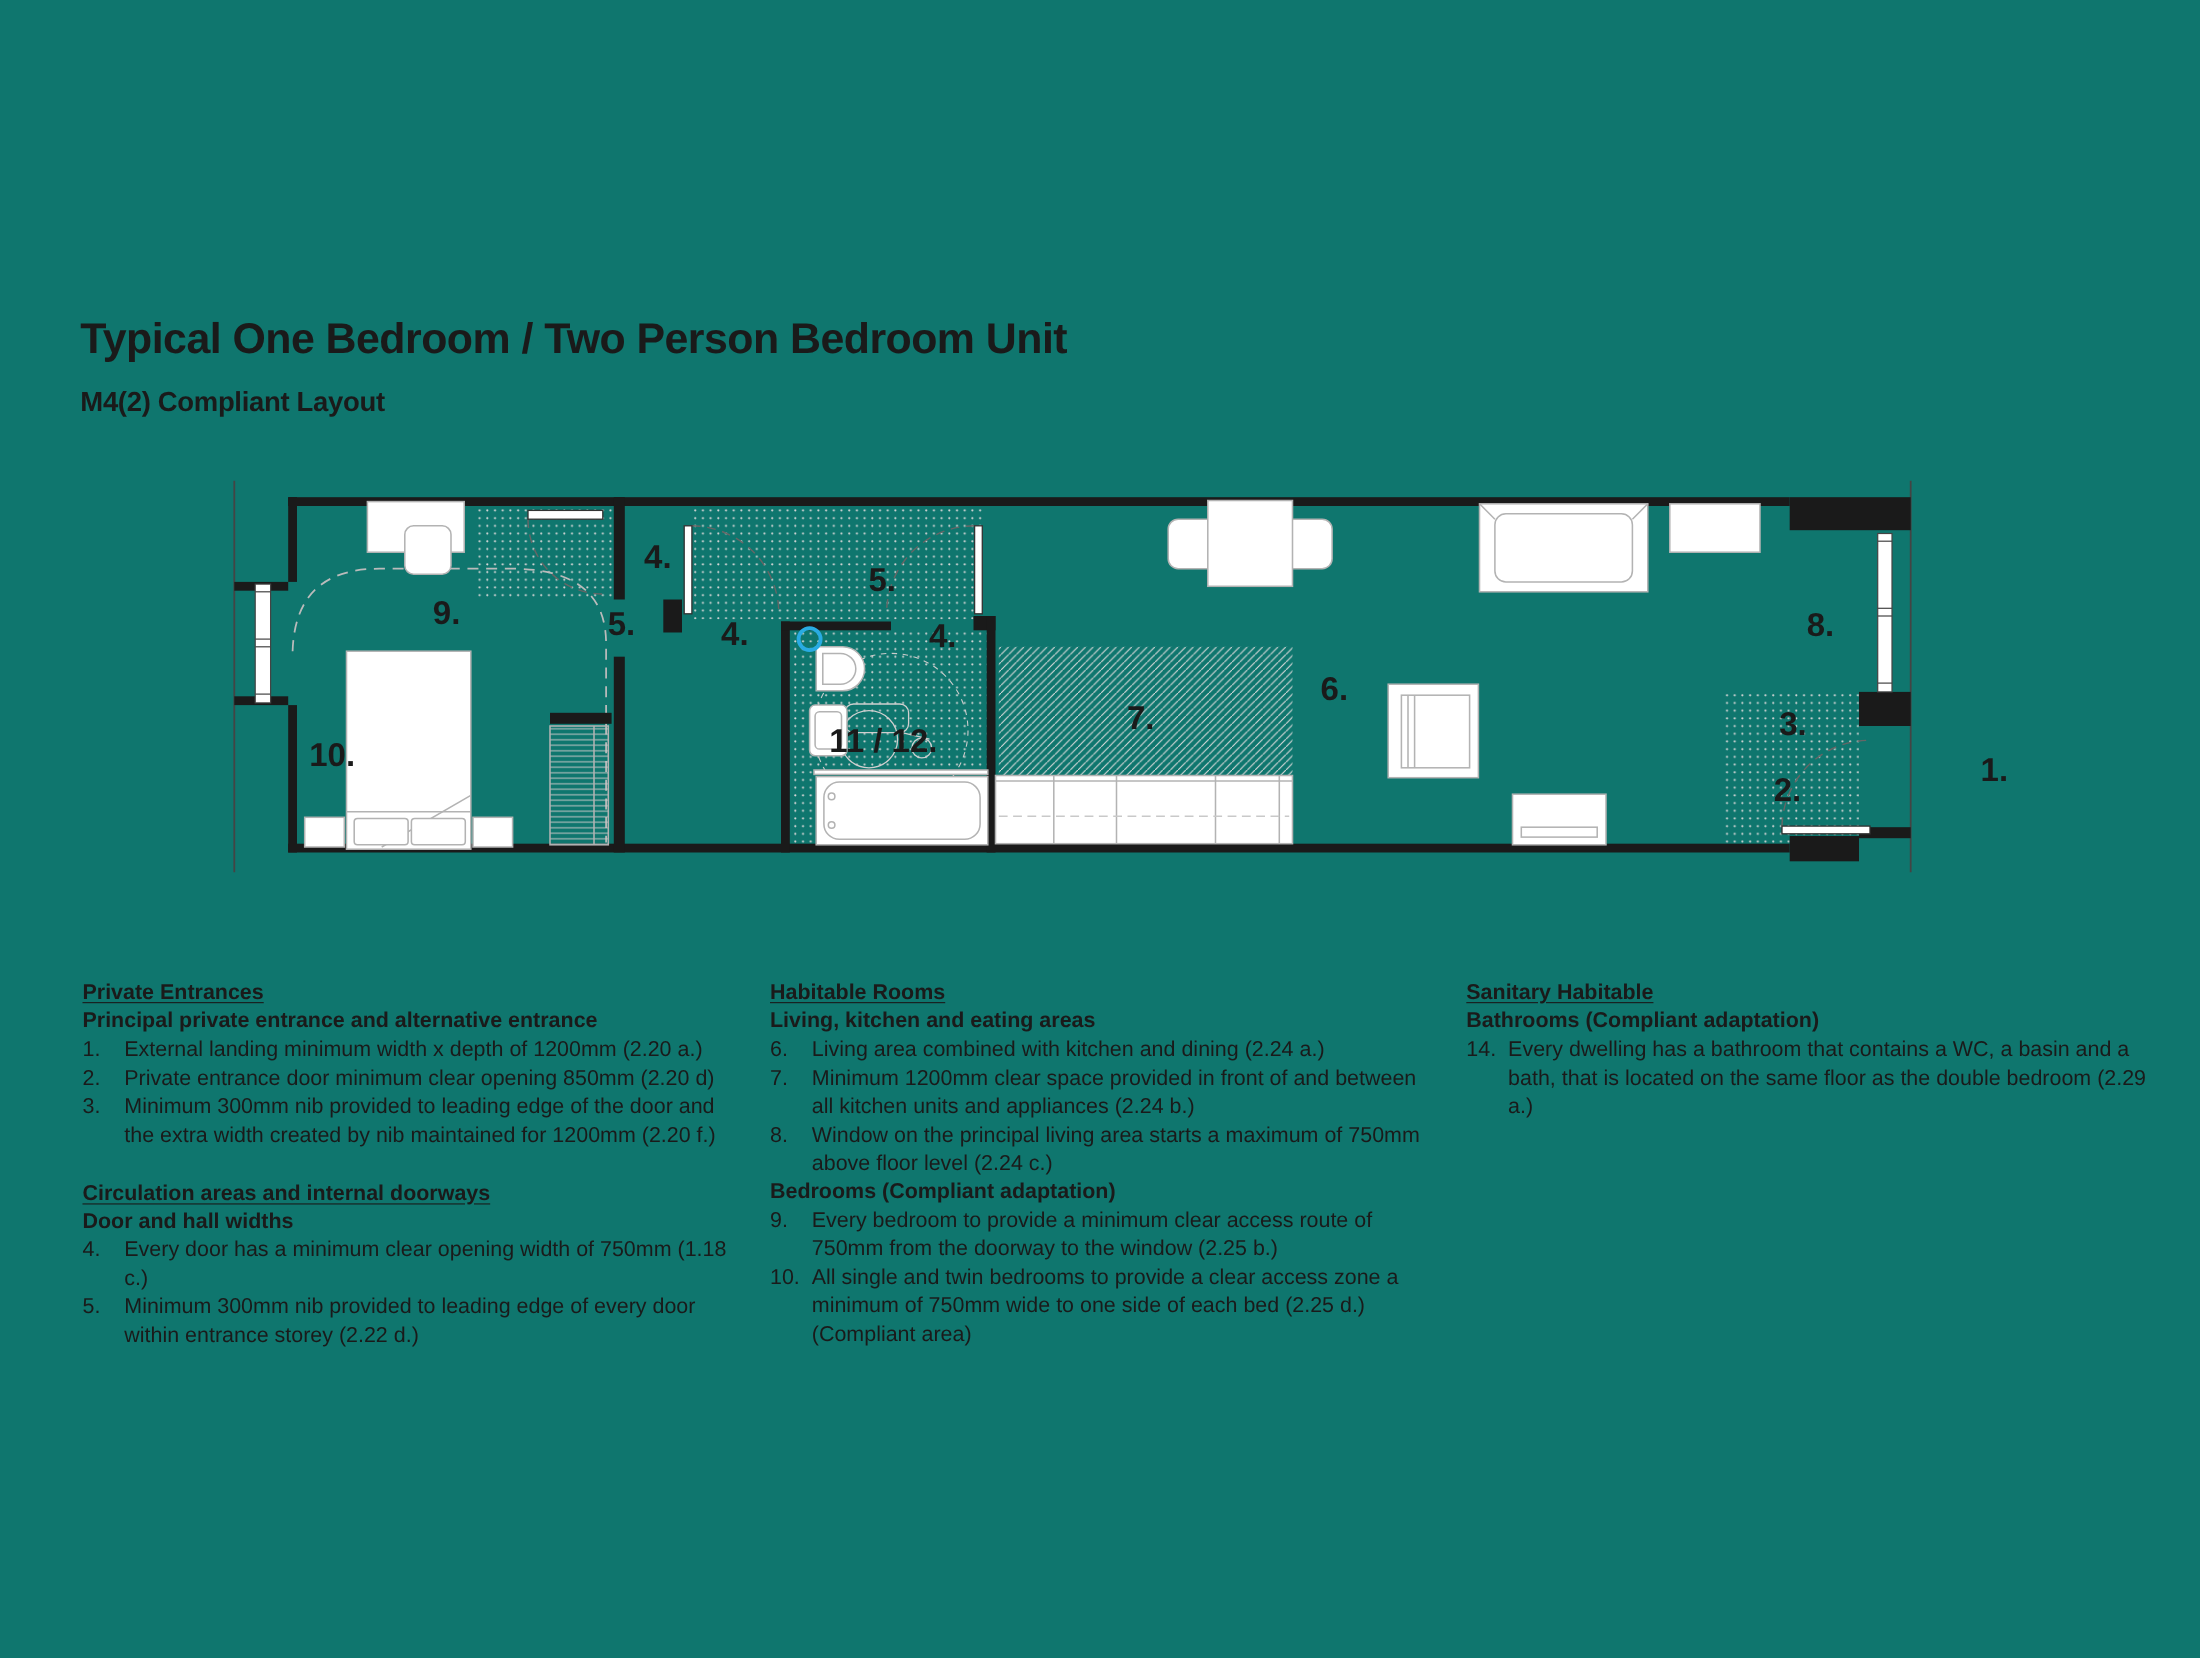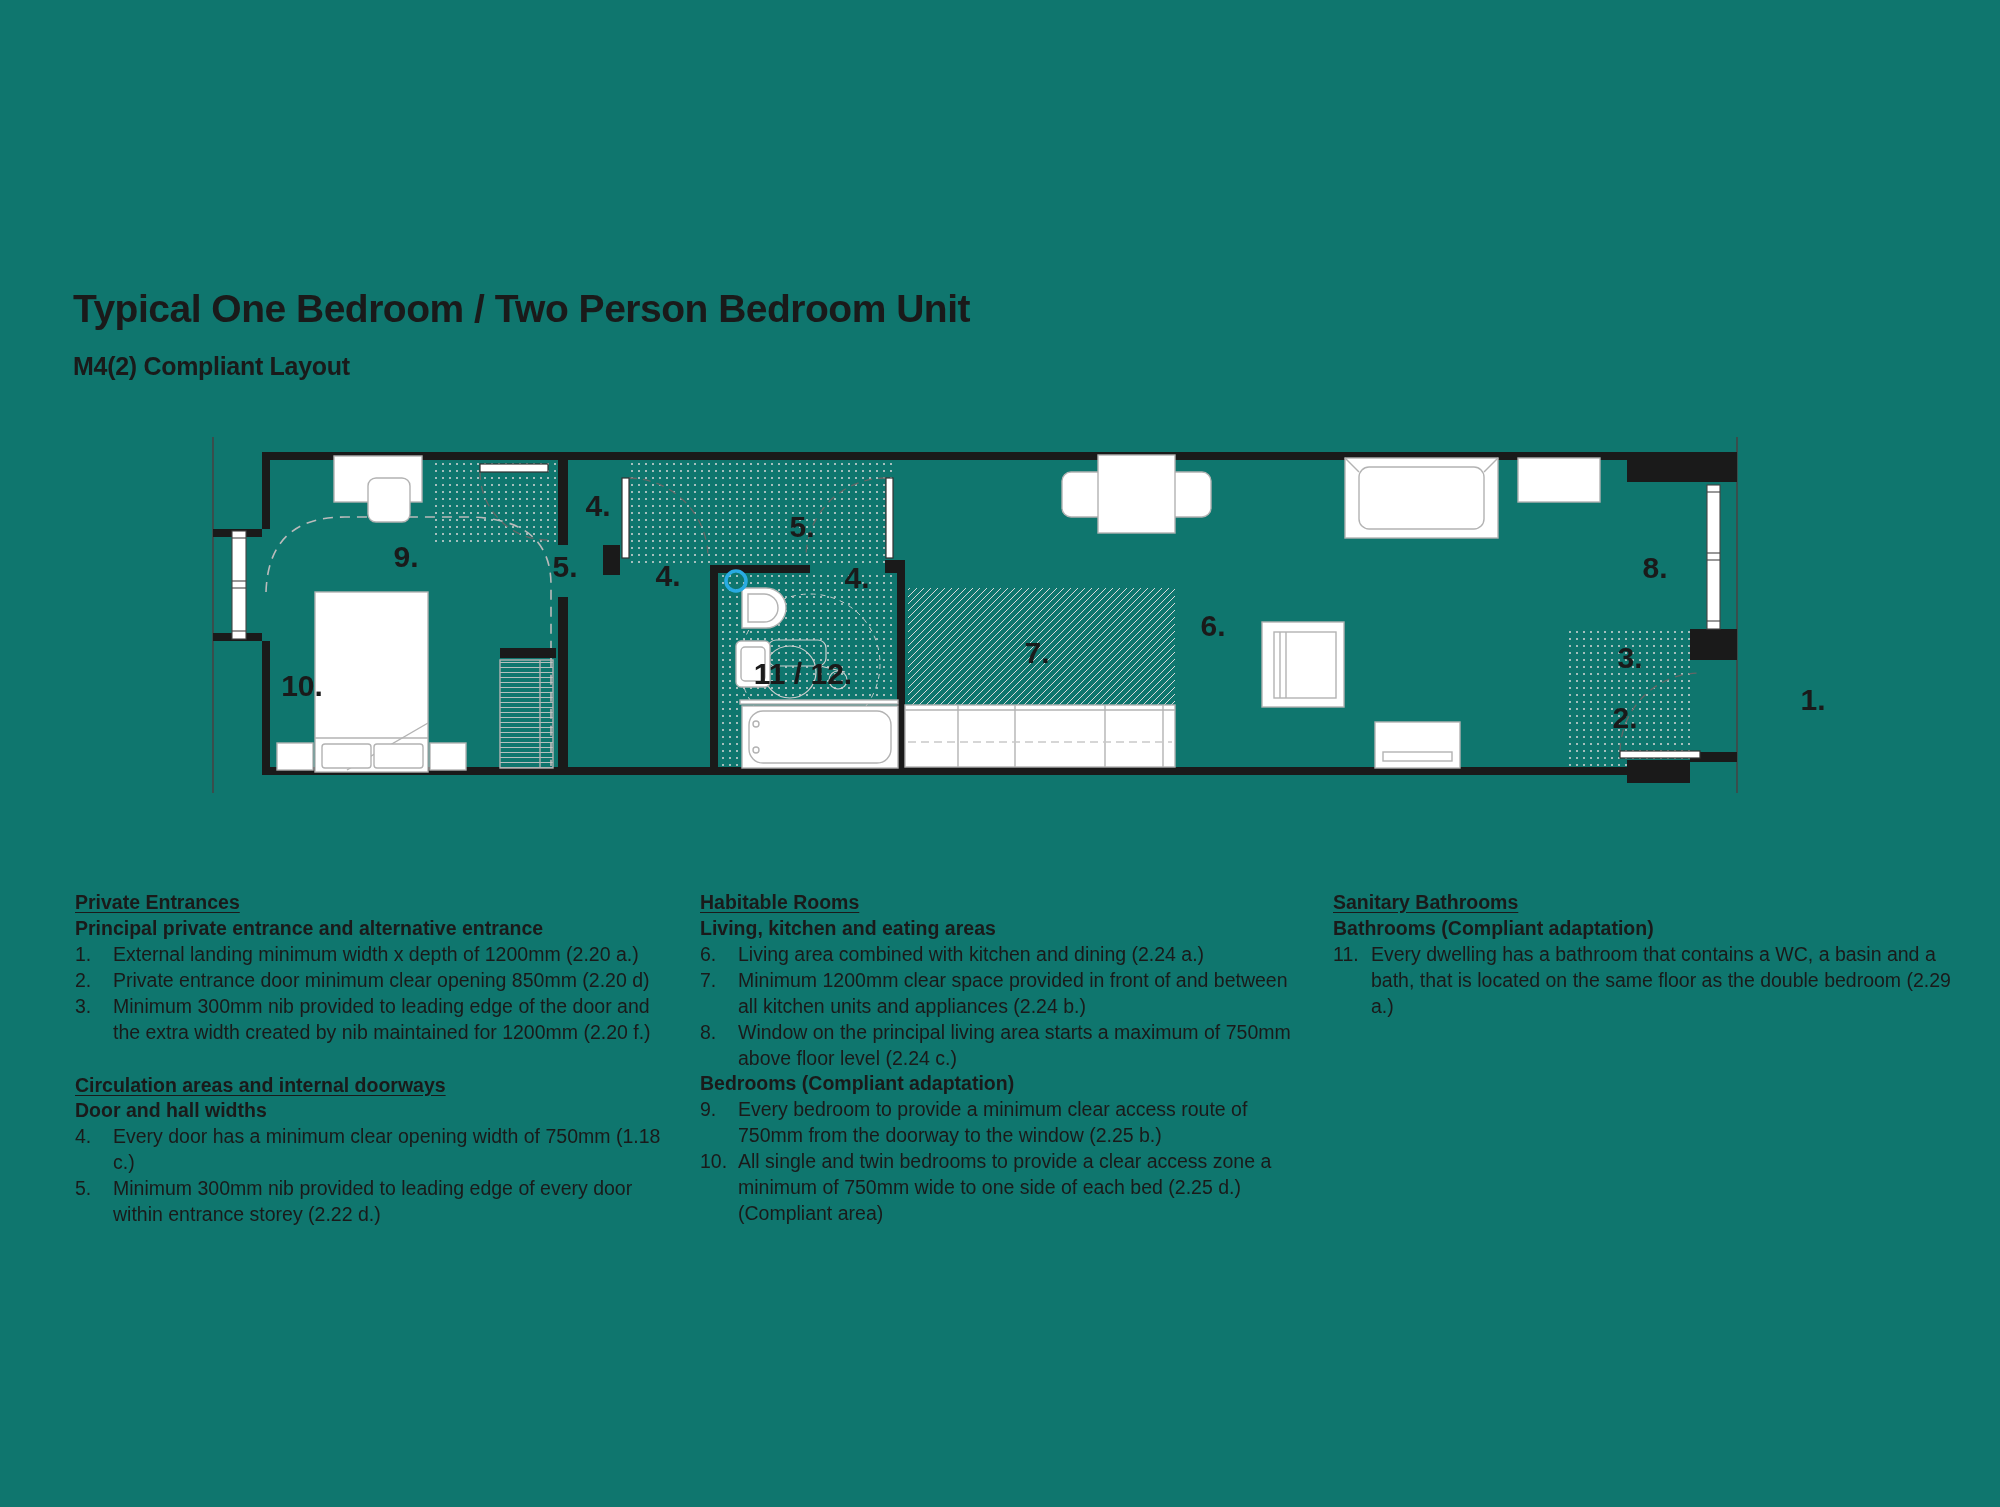--- a/index.html
+++ b/index.html
@@ -246,23 +246,23 @@
             <span class="txt">Every bedroom to provide a minimum clear access route of 750mm from the doorway to the window (2.25 b.)</span>
           </div>
           <div class="item">
             <span class="num">10.</span>
             <span class="txt">All single and twin bedrooms to provide a clear access zone a minimum of 750mm wide to one side of each bed (2.25 d.) (Compliant area)</span>
           </div>
         </div>
       </div>
     <div class="legend-col" id="col-2">
         <div class="section">
-          <div class="heading">Sanitary Bathrooms</div>
+          <div class="heading">Sanitary Habitable</div>
           <div class="subheading">Bathrooms (Compliant adaptation)</div>
           <div class="item">
-            <span class="num">11.</span>
+            <span class="num">14.</span>
             <span class="txt">Every dwelling has a bathroom that contains a WC, a basin and a  bath, that is located on the same floor as the double bedroom (2.29 a.)</span>
           </div>
         </div>
       </div>
   </div>
 
 </div>
 
 </body></html>

